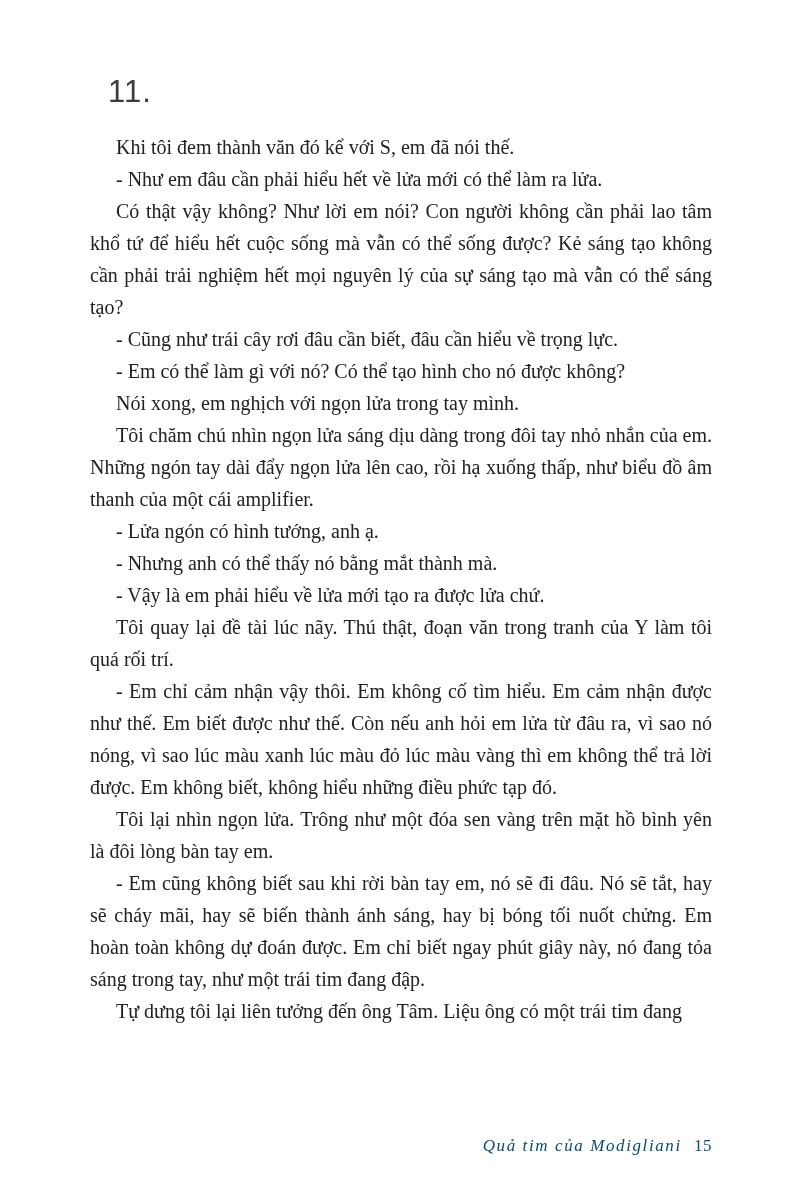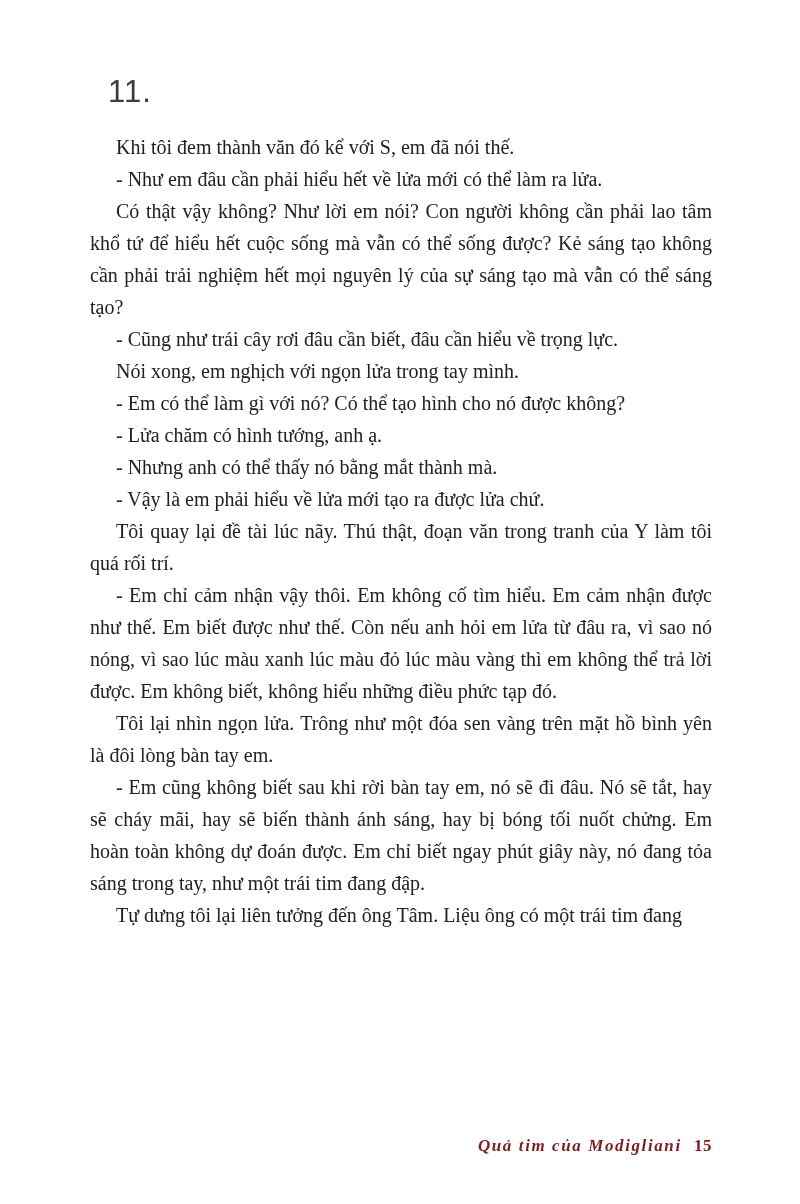--- a/index.html
+++ b/index.html
@@ -37,23 +37,22 @@
     line-height: 32px;
     text-align: justify;
     text-indent: 26px;
     color: #212121;
   }
   .footer {
     position: absolute;
     right: 88px;
     bottom: 48px;
     font-size: 17px;
-    color: #7f1d1d;
+    color: #0c4a6e;
     white-space: nowrap;
-    font-weight: bold;
   }
   .footer .book-title {
     font-style: italic;
     letter-spacing: 1.6px;
   }
   .footer .page-number {
     font-style: normal;
     letter-spacing: 0.5px;
     margin-left: 8px;
   }
@@ -63,23 +62,24 @@
 
 <div class="page">
 
   <div class="chapter-number">11.</div>
 
   <div class="body-text">
     <p class="para">Khi tôi đem thành văn đó kể với S, em đã nói thế.</p>
     <p class="para">- Như em đâu cần phải hiểu hết về lửa mới có thể làm ra lửa.</p>
     <p class="para">Có thật vậy không? Như lời em nói? Con người không cần phải lao tâm khổ tứ để hiểu hết cuộc sống mà vẫn có thể sống được? Kẻ sáng tạo không cần phải trải nghiệm hết mọi nguyên lý của sự sáng tạo mà vẫn có thể sáng tạo?</p>
     <p class="para">- Cũng như trái cây rơi đâu cần biết, đâu cần hiểu về trọng lực.</p>
+    <p class="para">- Em có thể làm gì với nó? Có thể tạo hình cho nó được không?</p>
     <p class="para">Nói xong, em nghịch với ngọn lửa trong tay mình.</p>
-    <p class="para">- Em có thể làm gì với nó? Có thể tạo hình cho nó được không?</p>
-    <p class="para">- Lửa chăm có hình tướng, anh ạ.</p>
+    <p class="para">Tôi chăm chú nhìn ngọn lửa sáng dịu dàng trong đôi tay nhỏ nhắn của em. Những ngón tay dài đẩy ngọn lửa lên cao, rồi hạ xuống thấp, như biểu đồ âm thanh của một cái amplifier.</p>
+    <p class="para">- Lửa ngón có hình tướng, anh ạ.</p>
     <p class="para">- Nhưng anh có thể thấy nó bằng mắt thành mà.</p>
     <p class="para">- Vậy là em phải hiểu về lửa mới tạo ra được lửa chứ.</p>
     <p class="para">Tôi quay lại đề tài lúc nãy. Thú thật, đoạn văn trong tranh của Y làm tôi quá rối trí.</p>
     <p class="para">- Em chỉ cảm nhận vậy thôi. Em không cố tìm hiểu. Em cảm nhận được như thế. Em biết được như thế. Còn nếu anh hỏi em lửa từ đâu ra, vì sao nó nóng, vì sao lúc màu xanh lúc màu đỏ lúc màu vàng thì em không thể trả lời được. Em không biết, không hiểu những điều phức tạp đó.</p>
     <p class="para">Tôi lại nhìn ngọn lửa. Trông như một đóa sen vàng trên mặt hồ bình yên là đôi lòng bàn tay em.</p>
     <p class="para">- Em cũng không biết sau khi rời bàn tay em, nó sẽ đi đâu. Nó sẽ tắt, hay sẽ cháy mãi, hay sẽ biến thành ánh sáng, hay bị bóng tối nuốt chửng. Em hoàn toàn không dự đoán được. Em chỉ biết ngay phút giây này, nó đang tỏa sáng trong tay, như một trái tim đang đập.</p>
     <p class="para">Tự dưng tôi lại liên tưởng đến ông Tâm. Liệu ông có một trái tim đang</p>
   </div>
 
   <div class="footer">

